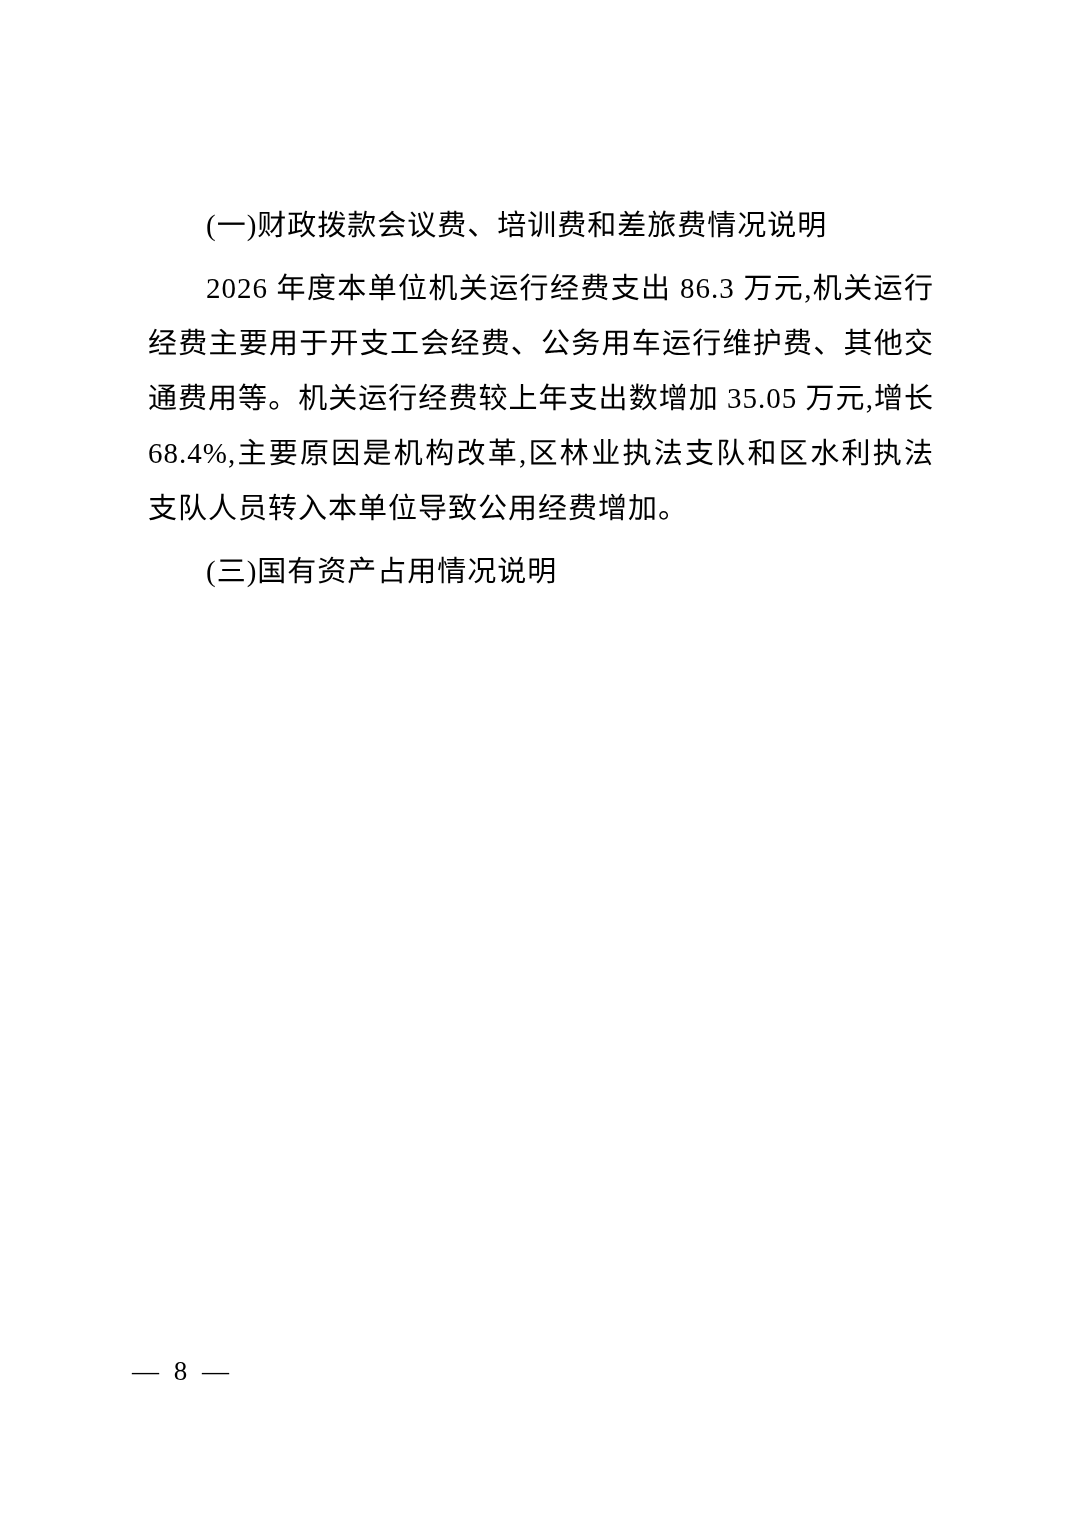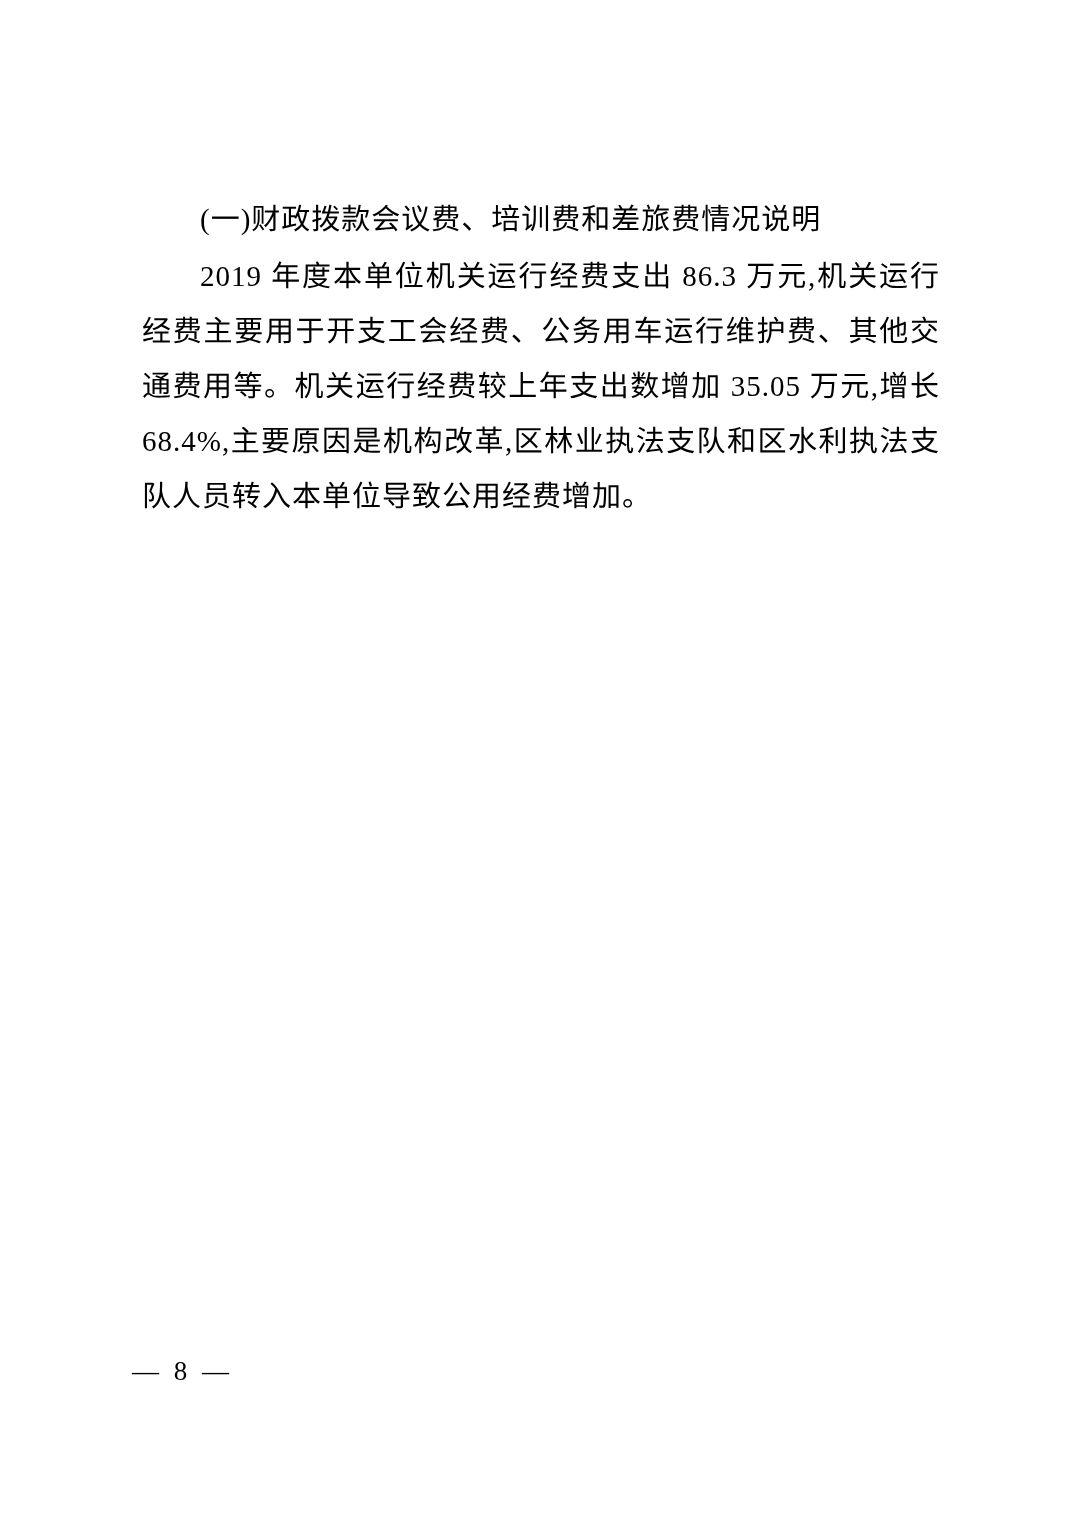--- a/index.html
+++ b/index.html
@@ -21,21 +21,21 @@
     left: 140px;
     top: 190px;
     width: 802px;
     font-size: 29px;
     line-height: 55px;
     letter-spacing: 1px;
     text-align: justify;
     text-justify: inter-ideograph;
   }
   .content p {
-    margin: 2px;
+    margin: 8px;
     padding: 0;
     text-indent: 2em;
   }
   .content p.heading {
     text-align: left;
   }
   .page-footer {
     position: absolute;
     left: 132px;
     top: 1356px;
@@ -43,17 +43,18 @@
     letter-spacing: 4px;
     color: #000000;
   }
 </style>
 </head>
 <body>
 
 <div class="page">
   <div class="content">
     <p class="heading">(一)财政拨款会议费、培训费和差旅费情况说明</p>
-    <p class="para">2019 年度本单位机关运行经费支出 86.3 万元,机关运行经费主要用于开支工会经费、公务用车运行维护费、其他交通费用等。机关运行经费较上年支出数增加 35.05 万元,增长 68.4%,主要原因是机构改革,区林业执法支队和区水利执法支队人员转入本单位导致公用经费增加。</p>
+    <p class="para">2026 年度本单位机关运行经费支出 86.3 万元,机关运行经费主要用于开支工会经费、公务用车运行维护费、其他交通费用等。机关运行经费较上年支出数增加 35.05 万元,增长 68.4%,主要原因是机构改革,区林业执法支队和区水利执法支队人员转入本单位导致公用经费增加。</p>
+    <p class="heading">(三)国有资产占用情况说明</p>
   </div>
 
   <div class="page-footer">— 8 —</div>
 </div>
 
 </body></html>

